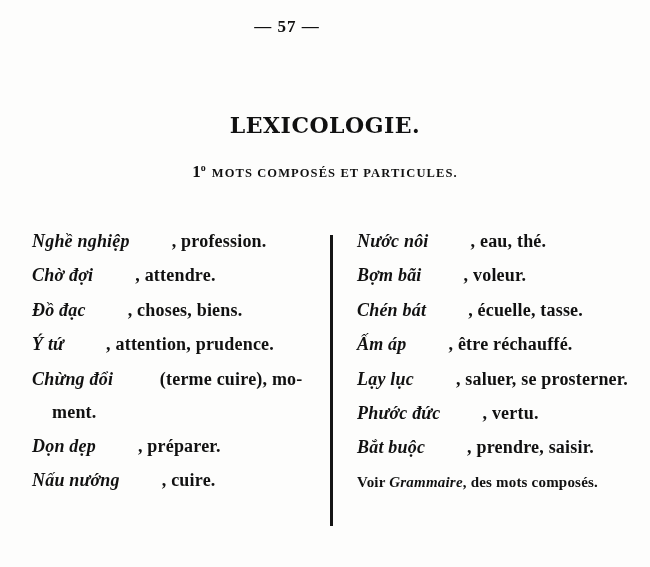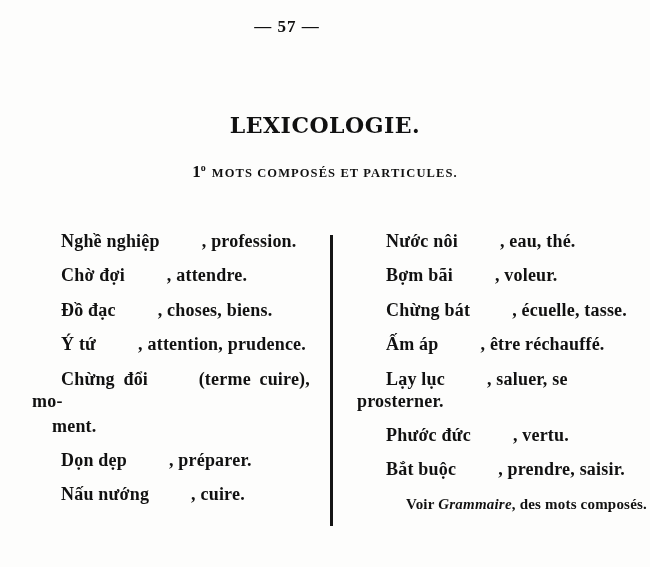--- a/index.html
+++ b/index.html
@@ -66,43 +66,42 @@
     .col-right { left: 357px; width: 290px; }
     .entry {
       font-family: "Liberation Serif", serif;
       font-size: 18px;
       line-height: 22px;
       margin-bottom: 12.4px;
       font-weight: bold;
       letter-spacing: 0.2px;
     }
     .entry .term {
+      font-style: italic;
       font-weight: bold;
-      margin-left: 29px;
     }
     .entry .gloss {
       font-weight: bold;
       padding-left: 42px;
     }
     .entry.wrap .gloss {
       display: inline;
     }
     .entry.wrap {
       text-align: justify;
       text-indent: 0;
     }
     .entry.wrap .cont {
       display: block;
       padding-left: 20px;
-      margin-top: 3px;
+      margin-top: 11px;
     }
     .entry.note {
       font-size: 15px;
       margin-top: 12px;
-      text-align: right;
     }
     .entry.note .plain {
       font-weight: bold;
     }
     .entry.note .ital {
       font-style: italic;
       font-weight: bold;
     }
     .divider {
       position: absolute;
@@ -132,19 +131,19 @@
   <div class="entry wrap"><span class="term">Chừng đổi</span><span class="gloss"> (terme cuire), mo-</span><span class="cont gloss">ment.</span></div>
   <div class="entry"><span class="term">Dọn dẹp</span><span class="gloss">, préparer.</span></div>
   <div class="entry"><span class="term">Nấu nướng</span><span class="gloss">, cuire.</span></div>
 </div>
 
 <div class="divider"></div>
 
 <div class="column col-right">
   <div class="entry"><span class="term">Nước nôi</span><span class="gloss">, eau, thé.</span></div>
   <div class="entry"><span class="term">Bợm bãi</span><span class="gloss">, voleur.</span></div>
-  <div class="entry"><span class="term">Chừng bát</span><span class="gloss">, écuelle, tasse.</span></div>
+  <div class="entry"><span class="term">Chén bát</span><span class="gloss">, écuelle, tasse.</span></div>
   <div class="entry"><span class="term">Ấm áp</span><span class="gloss">, être réchauffé.</span></div>
   <div class="entry"><span class="term">Lạy lục</span><span class="gloss">, saluer, se prosterner.</span></div>
   <div class="entry"><span class="term">Phước đức</span><span class="gloss">, vertu.</span></div>
   <div class="entry"><span class="term">Bắt buộc</span><span class="gloss">, prendre, saisir.</span></div>
   <div class="entry note"><span class="plain">Voir </span><span class="ital">Grammaire</span><span class="plain">, des mots composés.</span></div>
 </div>
 
 </body></html>

